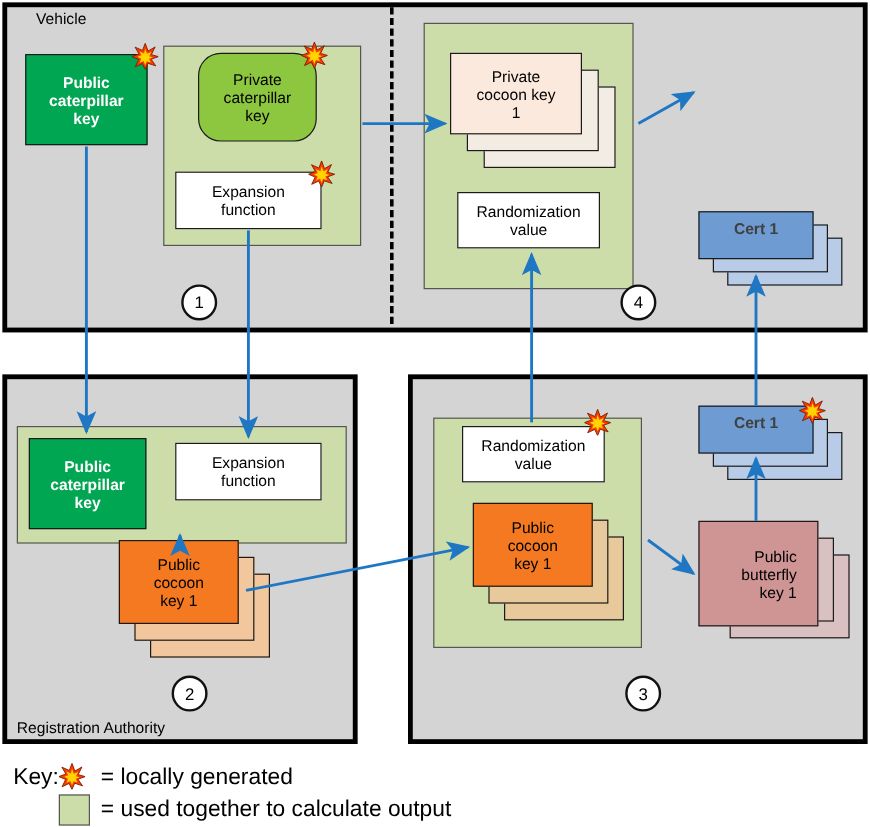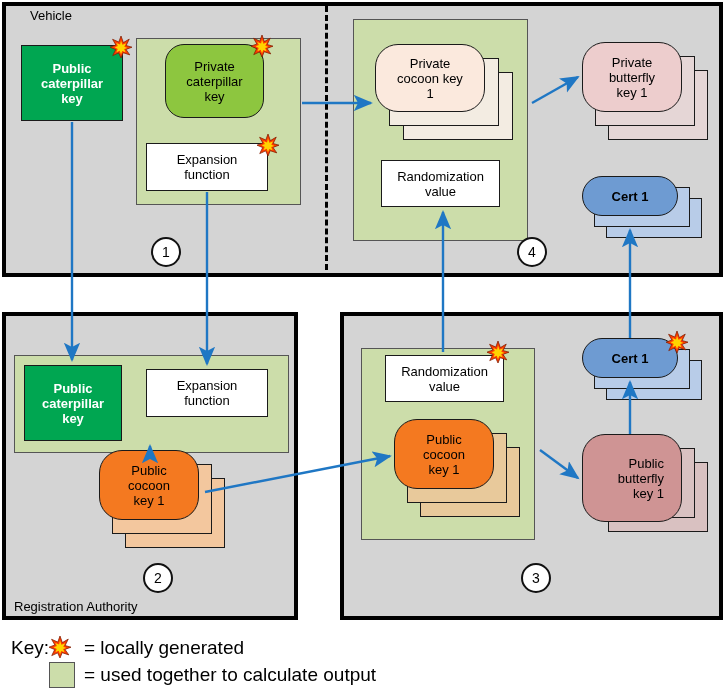--- a/index.html
+++ b/index.html
@@ -34,30 +34,30 @@
     display:flex;align-items:center;justify-content:center;text-align:center;
     font-size:13px;line-height:15px;padding:17px;
   }
   .n-green-dark{background:#00a651;color:#ffffff;font-weight:bold;}
   .n-green-light{background:#8dc63f;color:#000;border-radius:19px;}
   .n-white{background:#ffffff;color:#000;}
   .n-orange{background:#f47920;color:#000;}
   .n-cream{background:#fbe9dd;color:#000;}
   .n-rose-light{background:#edcdcd;color:#000;}
   .n-rose-dark{background:#cf9494;color:#000;}
-  .n-blue{background:#6e9bd2;color:#000000;font-weight:bold;}
+  .n-blue{background:#6e9bd2;color:#404040;font-weight:bold;align-items:flex-end;}
 
   
   .stack{position:absolute;}
   .stack .back{
     position:absolute;box-sizing:border-box;border:1px solid #1a1a1a;
     display:flex;align-items:center;justify-content:center;text-align:center;
     font-size:13px;line-height:15px;color:rgba(0,0,0,.28);
   }
-  .stack .front{position:absolute;left:0;top:0;border-radius:23px;}
+  .stack .front{position:absolute;left:0;top:0;}
   .bk-orange{background:#f3c79e;}
   .bk-orange2{background:#e8c99b;}
   .bk-cream{background:#f3ece2;}
   .bk-rose-l{background:#e5d6d6;}
   .bk-rose-d{background:#d9c1c1;}
   .bk-blue{background:#b8cce8;}
 
   
   .step{
     position:absolute;width:30px;height:30px;border-radius:50%;
@@ -130,31 +130,20 @@
     </div>
     <div class="node n-cream front" style="width:110px;height:68px;">
       <span>Private cocoon key 1</span>
     </div>
   </div>
 
   <div class="node n-white" style="left:381px;top:160px;width:119px;height:47px;">
     <span>Randomization value</span>
   </div>
 
-  <div class="stack" style="left:582px;top:42px;width:130px;height:105px;">
-    <div class="back bk-rose-l" style="left:26px;top:28px;width:100px;height:70px;">
-      <span>Key 3</span>
-    </div>
-    <div class="back bk-rose-l" style="left:13px;top:14px;width:100px;height:70px;">
-      <span>y</span>
-    </div>
-    <div class="node n-rose-light front" style="width:100px;height:70px;">
-      <span>Private butterfly key 1</span>
-    </div>
-  </div>
 
   <div class="stack" style="left:582px;top:176px;width:125px;height:66px;">
     <div class="back bk-blue" style="left:24px;top:22px;width:96px;height:40px;">
       <span>Cert 3</span>
     </div>
     <div class="back bk-blue" style="left:12px;top:11px;width:96px;height:40px;"></div>
     <div class="node n-blue front" style="width:96px;height:40px;">
       <span>Cert 1</span>
     </div>
   </div>

